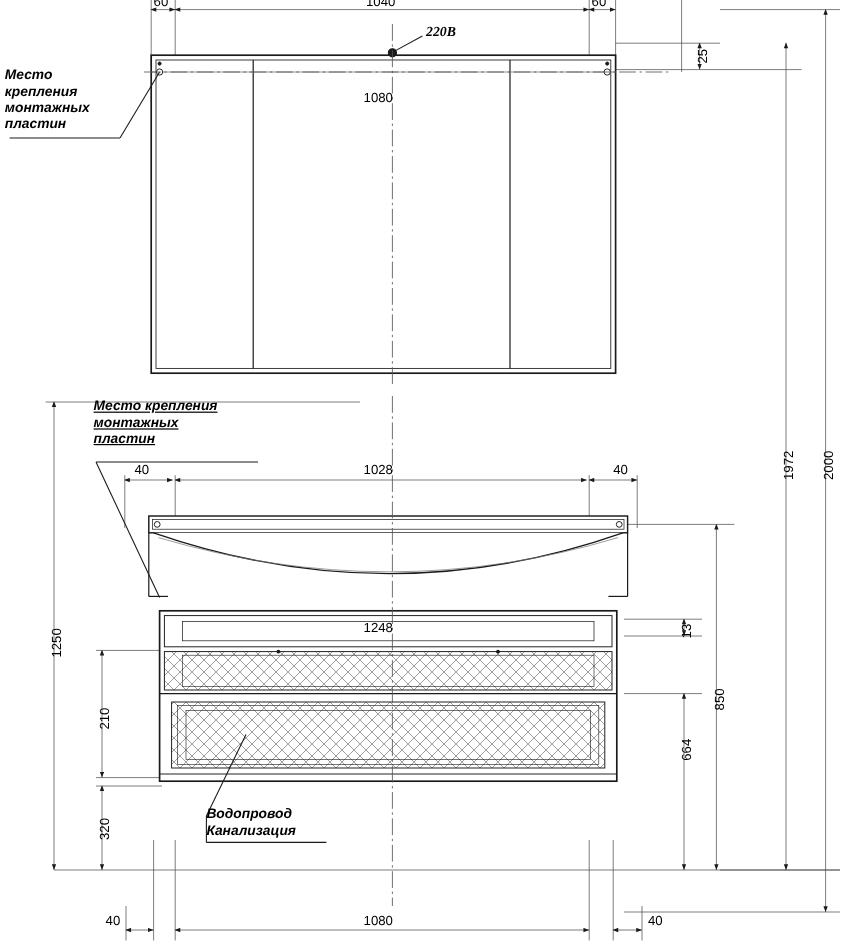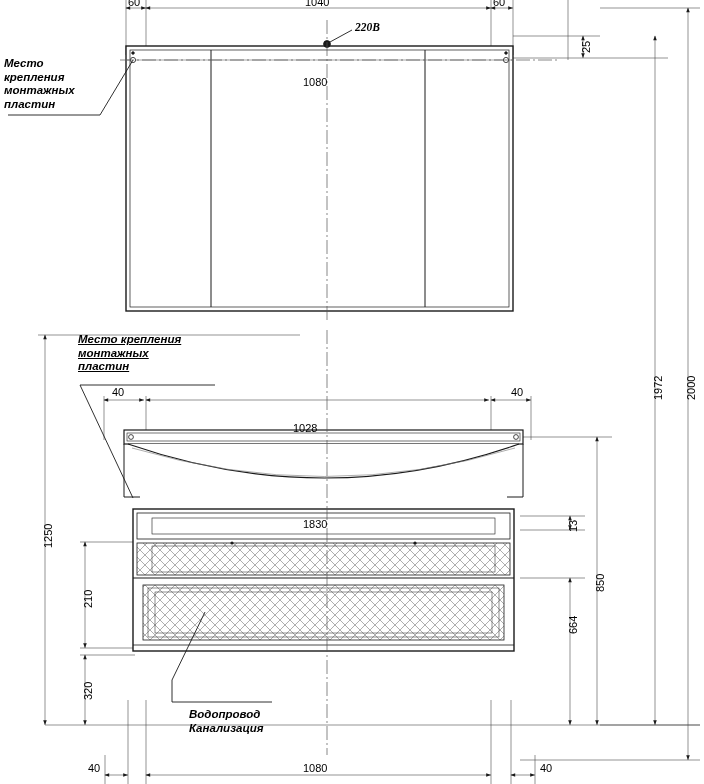--- a/index.html
+++ b/index.html
@@ -217,41 +217,41 @@
   </div>
 
   <div class="lbl it" style="left:355px; top:21px;font-family:Liberation Serif, serif;">220В</div>
 
   <div class="lbl it" style="left:78px; top:333px;text-decoration:underline;">
     <div>Место крепления</div>
     <div>монтажных</div>
     <div>пластин</div>
   </div>
 
-  <div class="lbl it" style="left:172px; top:708px;margin-left:17px;">
+  <div class="lbl it" style="left:172px; top:673px;">
     <div>Водопровод</div>
     <div>Канализация</div>
   </div>
 
   <div class="dim" style="left:128px; top:-4px;">60</div>
   <div class="dim" style="left:305px; top:-4px;">1040</div>
   <div class="dim" style="left:493px; top:-4px;">60</div>
 
   <div class="dim" style="left:303px; top:76px;">1080</div>
 
   <div class="dim vert" style="left:580px; top:53px;">25</div>
 
   <div class="dim vert" style="left:652px; top:400px;">1972</div>
   <div class="dim vert" style="left:685px; top:400px;">2000</div>
 
   <div class="dim" style="left:112px; top:386px;">40</div>
-  <div class="dim" style="left:293px; top:386px;margin-top:36px;">1028</div>
+  <div class="dim" style="left:303px; top:386px;">1028</div>
   <div class="dim" style="left:511px; top:386px;">40</div>
 
-  <div class="dim" style="left:303px; top:518px;">1830</div>
+  <div class="dim" style="left:303px; top:518px;">1248</div>
 
   <div class="dim vert" style="left:567px; top:532px;">13</div>
   <div class="dim vert" style="left:594px; top:592px;">850</div>
   <div class="dim vert" style="left:567px; top:634px;">664</div>
   <div class="dim vert" style="left:42px; top:548px;">1250</div>
   <div class="dim vert" style="left:82px; top:608px;">210</div>
   <div class="dim vert" style="left:82px; top:700px;">320</div>
 
   <div class="dim" style="left:88px; top:762px;">40</div>
   <div class="dim" style="left:303px; top:762px;">1080</div>

